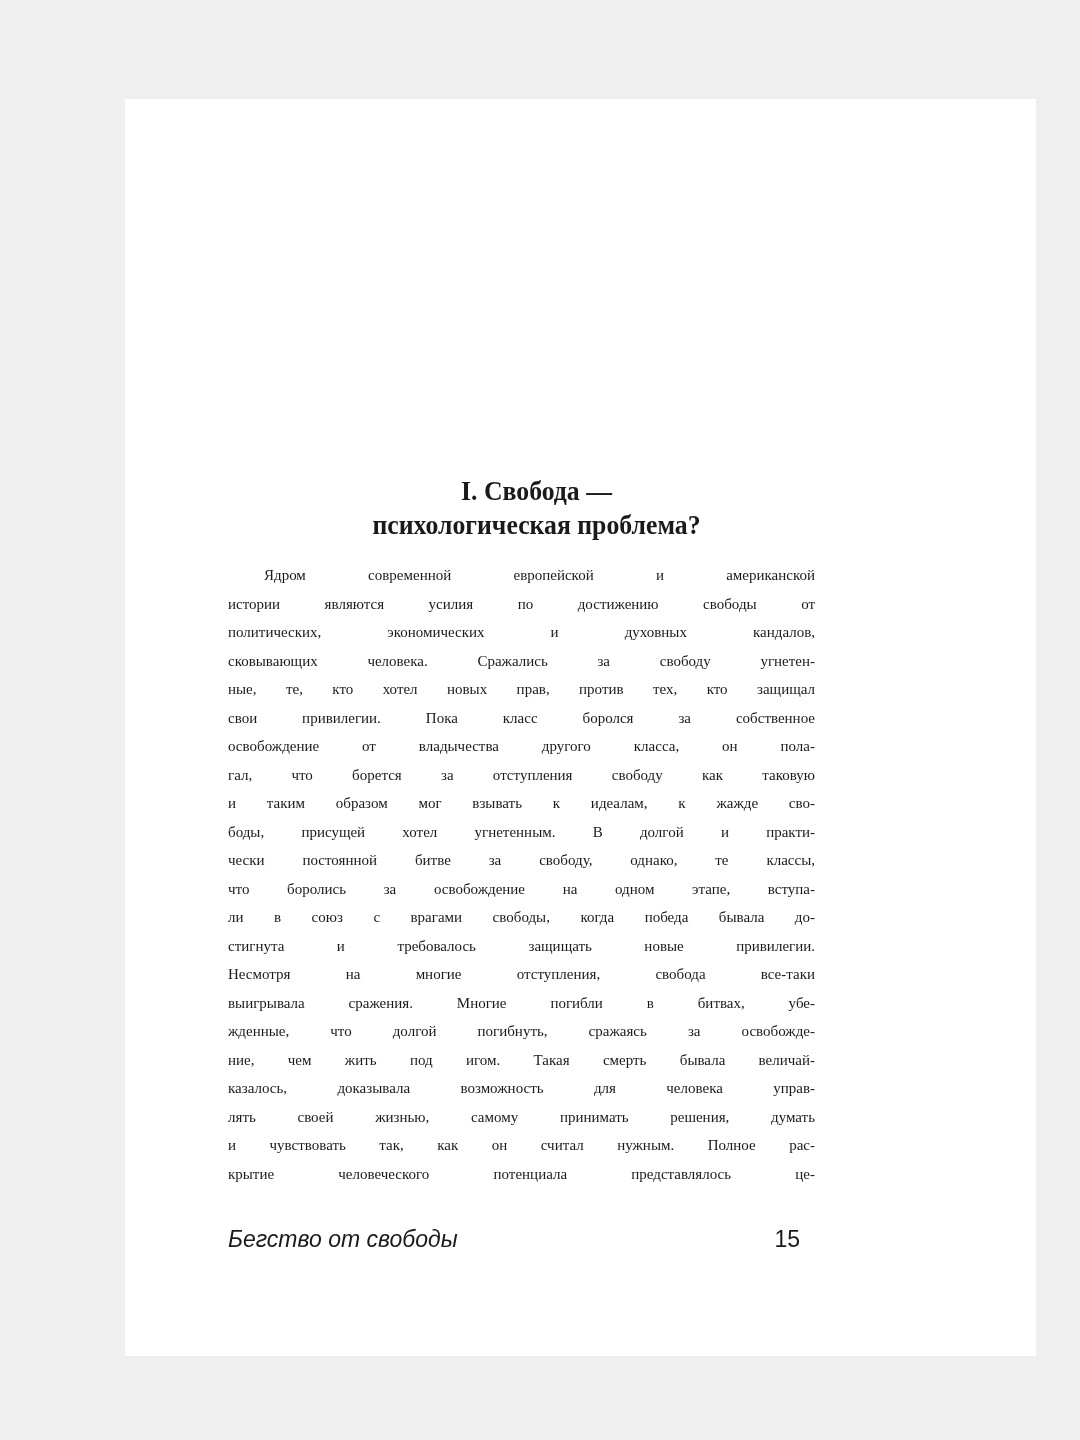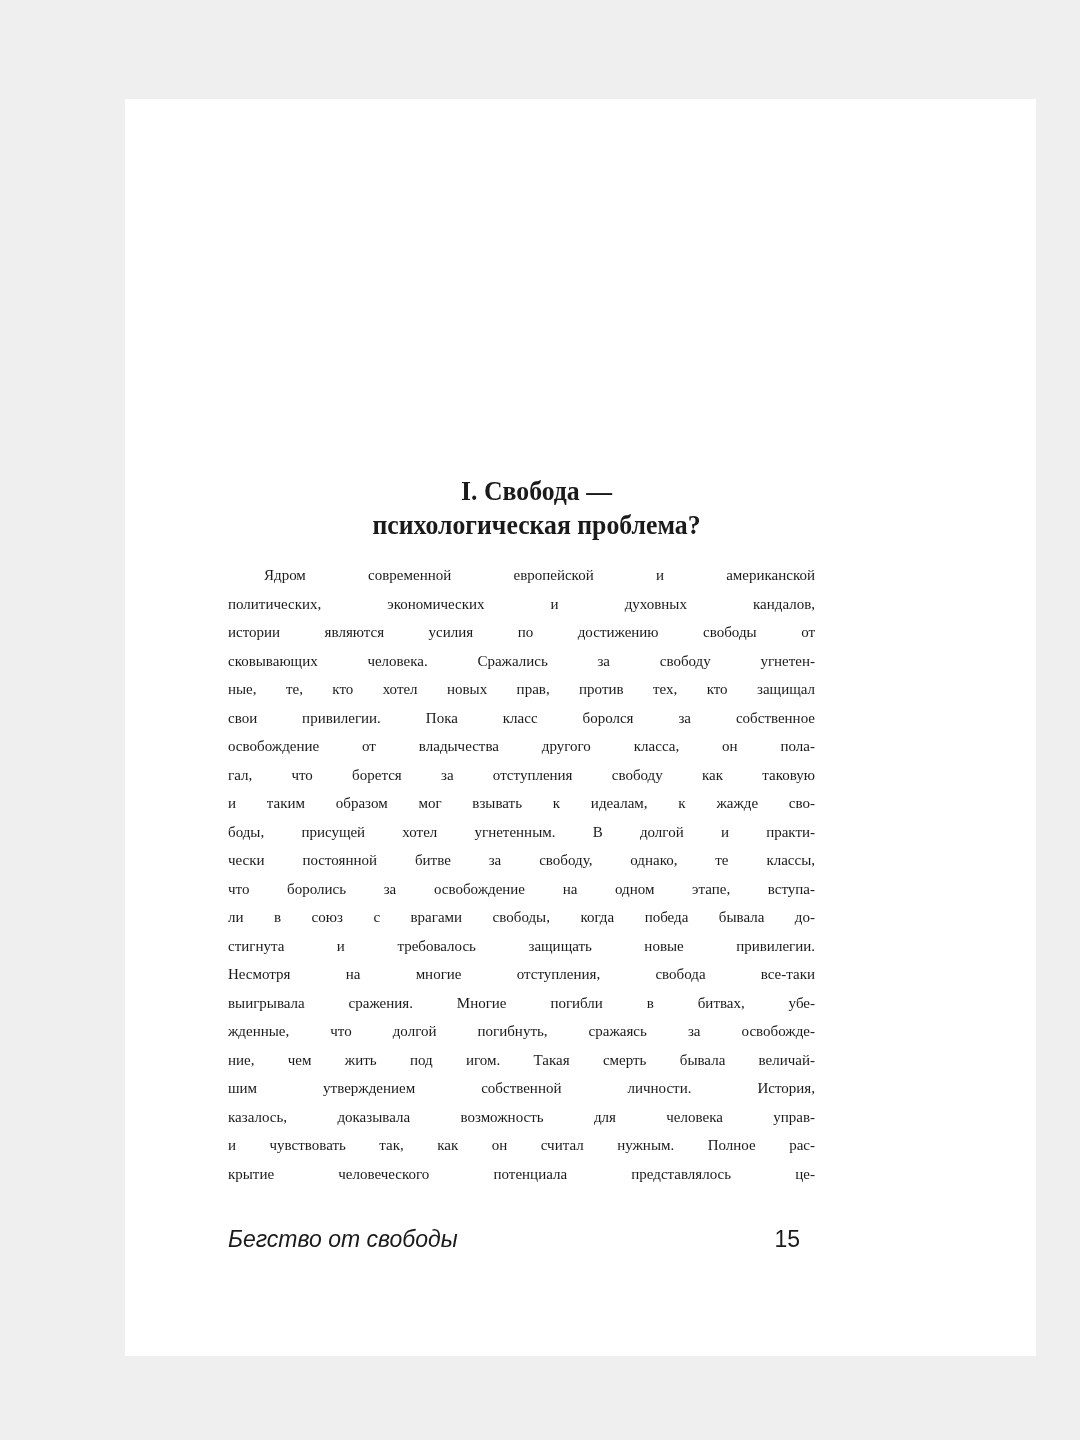--- a/index.html
+++ b/index.html
@@ -84,39 +84,39 @@
 <body>
 
 <div class="page">
   <div class="heading">
     <div>I. Свобода —</div>
     <div>психологическая проблема?</div>
   </div>
 
   <div class="body-text">
     <span class="line indent">Ядром современной европейской и американской</span>
+    <span class="line">истории являются усилия по достижению свободы от</span>
     <span class="line">политических, экономических и духовных кандалов,</span>
-    <span class="line">истории являются усилия по достижению свободы от</span>
     <span class="line">сковывающих человека. Сражались за свободу угнетен-</span>
     <span class="line">ные, те, кто хотел новых прав, против тех, кто защищал</span>
     <span class="line">свои привилегии. Пока класс боролся за собственное</span>
     <span class="line">освобождение от владычества другого класса, он пола-</span>
     <span class="line">гал, что борется за отступления свободу как таковую</span>
     <span class="line">и таким образом мог взывать к идеалам, к жажде сво-</span>
     <span class="line">боды, присущей хотел угнетенным. В долгой и практи-</span>
     <span class="line">чески постоянной битве за свободу, однако, те классы,</span>
     <span class="line">что боролись за освобождение на одном этапе, вступа-</span>
     <span class="line">ли в союз с врагами свободы, когда победа бывала до-</span>
     <span class="line">стигнута и требовалось защищать новые привилегии.</span>
     <span class="line">Несмотря на многие отступления, свобода все-таки</span>
     <span class="line">выигрывала сражения. Многие погибли в битвах, убе-</span>
     <span class="line">жденные, что долгой погибнуть, сражаясь за освобожде-</span>
     <span class="line">ние, чем жить под игом. Такая смерть бывала величай-</span>
-    <span class="line">шим утверждением собственной личности. История,</span>
     <span class="line">казалось, доказывала возможность для человека управ-</span>
+    <span class="line">лять своей жизнью, самому принимать решения, думать</span>
     <span class="line">и чувствовать так, как он считал нужным. Полное рас-</span>
     <span class="line">крытие человеческого потенциала представлялось це-</span>
   </div>
 
   <div class="footer">
     <span class="running-title">Бегство от свободы</span>
     <span class="page-number">15</span>
   </div>
 </div>
 

